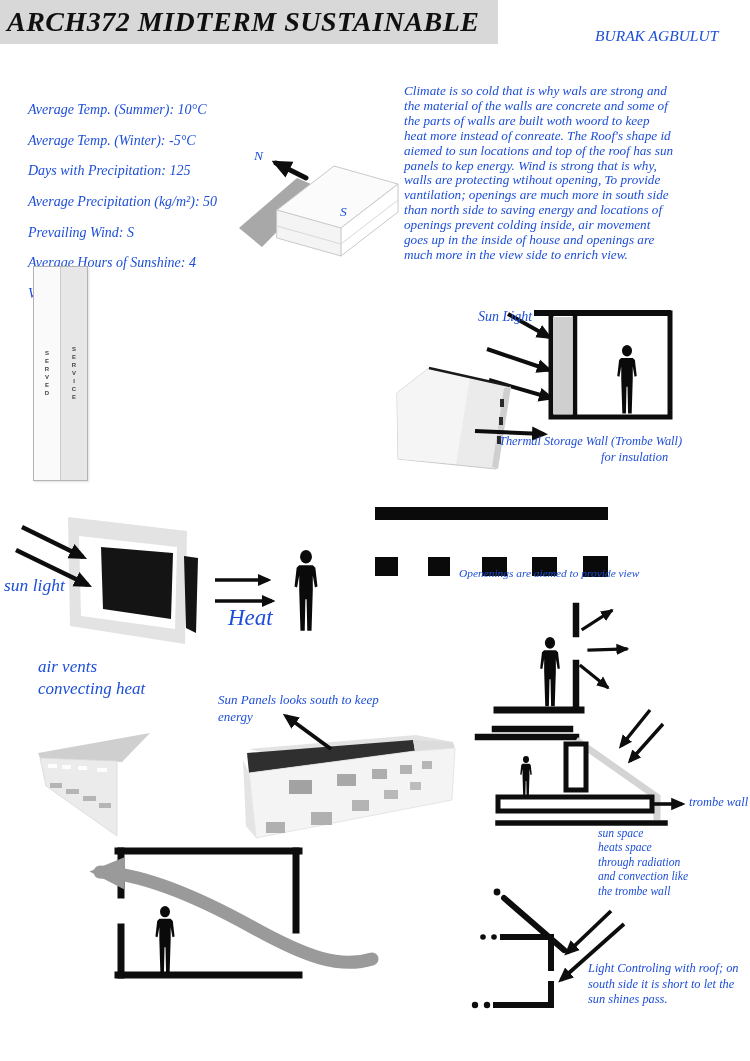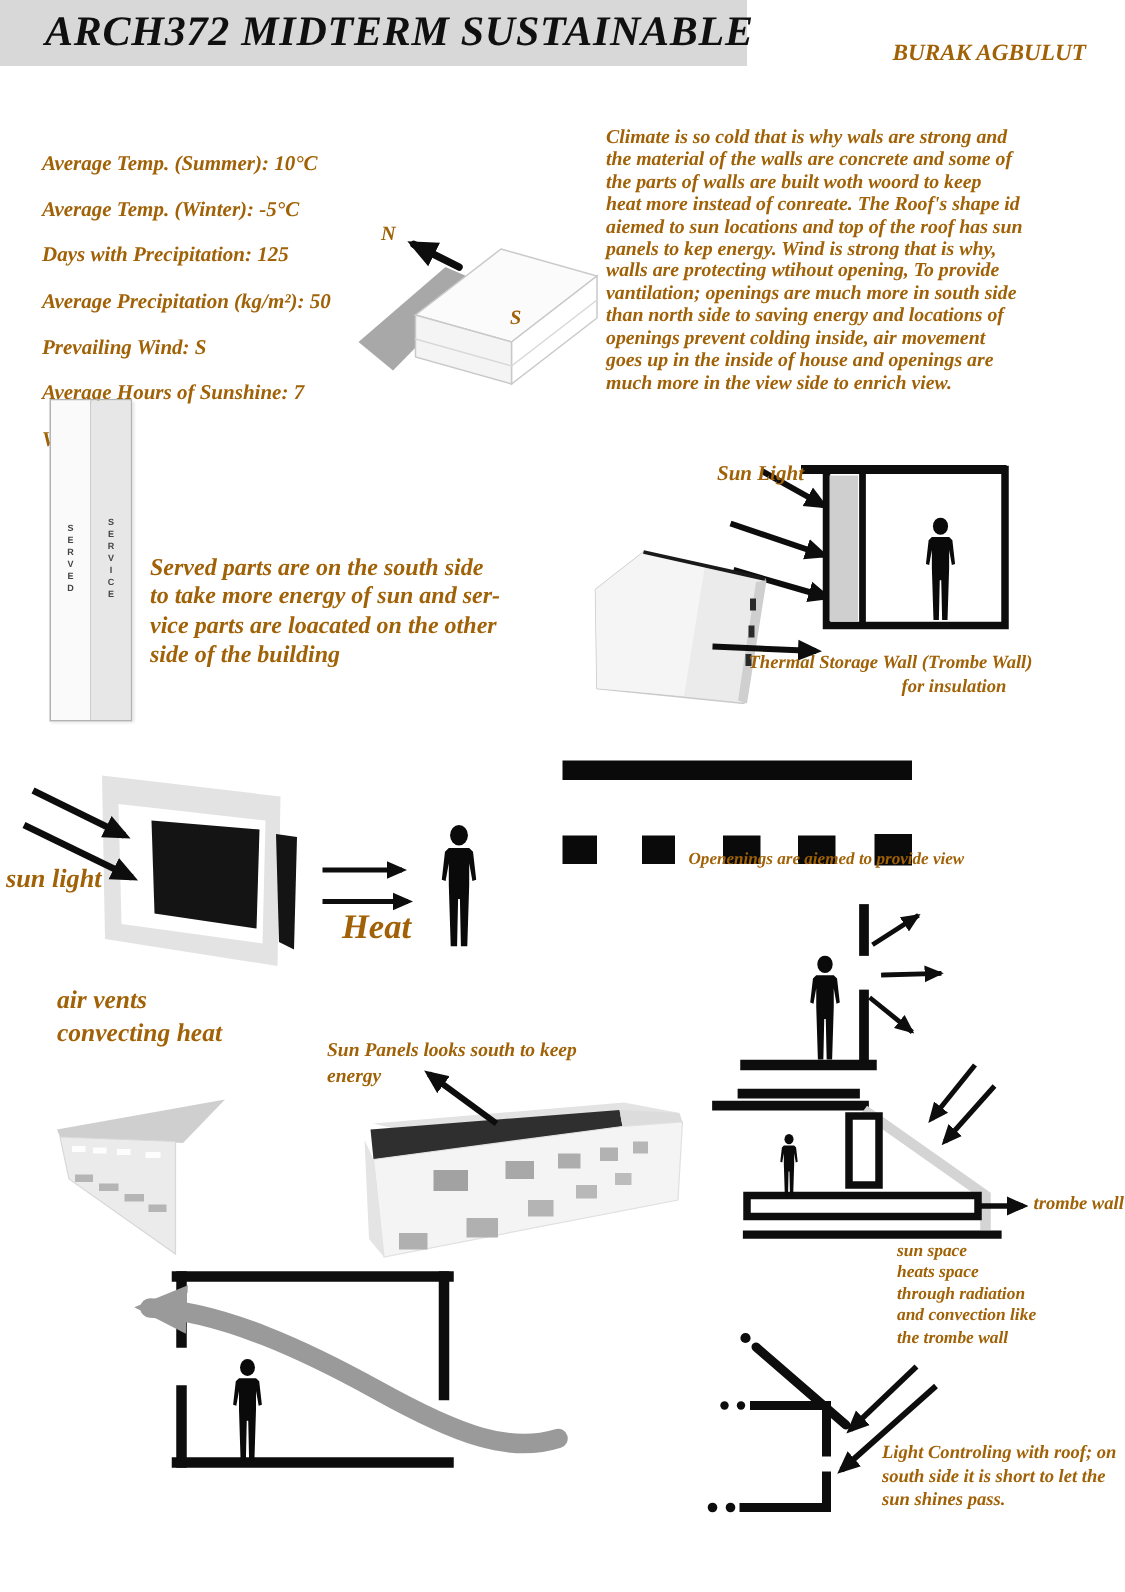--- a/index.html
+++ b/index.html
@@ -1,21 +1,21 @@
 <!DOCTYPE html>
 <html><head>
 <meta charset="utf-8">
 <style>
   *{margin:0;padding:0;box-sizing:border-box}
   html,body{background:#ffffff}
   body{width:750px;height:1061px;font-family:"Liberation Serif",serif;}
   #poster{position:relative;width:750px;height:1061px;overflow:hidden;background:#fff;}
   #art{position:absolute;left:0;top:0;width:750px;height:1061px;}
-  .lbl{position:absolute;font-weight:bold;font-style:italic;color:#a16207;white-space:pre-line;line-height:1.18;}
-  #banner{position:absolute;left:0;top:0;width:498px;height:44px;background:#d8d8d8;display:flex;align-items:center;padding-left:30px;}
+  .lbl{position:absolute;font-weight:normal;font-style:italic;color:#1d4ed8;white-space:pre-line;line-height:1.18;}
+  #banner{position:absolute;left:0;top:0;width:498px;height:44px;background:#d8d8d8;display:flex;align-items:center;padding-left:7px;}
   #banner h1{font-size:28px;font-weight:bold;font-style:italic;letter-spacing:.5px;color:#101010;white-space:nowrap;}
   #author{left:595px;top:27px;font-size:15.5px;}
   #facts{left:28px;top:87px;font-size:14px;line-height:15.3px;}
   #facts span{display:block;}
   #intro{left:404px;top:84px;width:348px;font-size:13.2px;line-height:14.9px;}
   #served-note{left:100px;top:369px;font-size:16px;line-height:19.3px;}
   #plan{position:absolute;left:33px;top:266px;width:55px;height:215px;border:1px solid #b3b3b3;display:flex;box-shadow:1px 1px 2px rgba(0,0,0,.12);}
   #plan .half{flex:1;display:flex;align-items:center;justify-content:center;}
   #plan .served{background:#fafafa;border-right:1px solid #cccccc;}
   #plan .service{background:#e7e7e7;}
@@ -187,21 +187,21 @@
     <h1>ARCH372  MIDTERM SUSTAINABLE</h1>
   </header>
   <div class="lbl" id="author">BURAK AGBULUT</div>
 
   <div class="lbl" id="facts">
     <span>Average Temp. (Summer): 10°C</span>
     <span>Average Temp. (Winter): -5°C</span>
     <span>Days with Precipitation: 125</span>
     <span>Average Precipitation (kg/m²): 50</span>
     <span>Prevailing Wind: S</span>
-    <span>Average Hours of Sunshine: 7</span>
+    <span>Average Hours of Sunshine: 4</span>
     <span>View: W</span>
   </div>
 
   <div class="lbl" id="north-lbl">N</div>
   <div class="lbl" id="south-lbl">S</div>
 
   <div class="lbl" id="intro">Climate is so cold that is why wals are strong and
 the material of the walls are concrete and some of
 the parts  of walls are built woth woord to keep
 heat more instead of conreate. The Roof's shape  id
@@ -216,24 +216,20 @@
 
   <div id="plan">
     <div class="half served">
       <span class="vtext">SERVED</span>
     </div>
     <div class="half service">
       <span class="vtext">SERVICE</span>
     </div>
   </div>
 
-  <div class="lbl" id="served-note">Served parts are on the south side
-to take more energy of sun and ser-
-vice parts are loacated on the other
-side of the building</div>
 
   <div class="lbl" id="sunlight-trombe">Sun Light</div>
   <div class="lbl" id="thermal1">Thermal Storage Wall (Trombe Wall)</div>
   <div class="lbl" id="thermal2">for insulation</div>
 
   <div class="lbl" id="sunlight-window">sun light</div>
   <div class="lbl" id="heat-lbl">Heat</div>
 
   <div class="lbl" id="openings-cap">Openenings are aiemed to  provide view</div>
 

